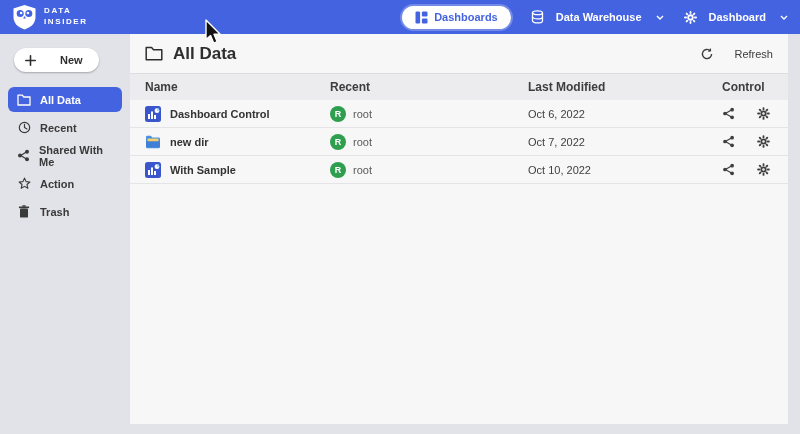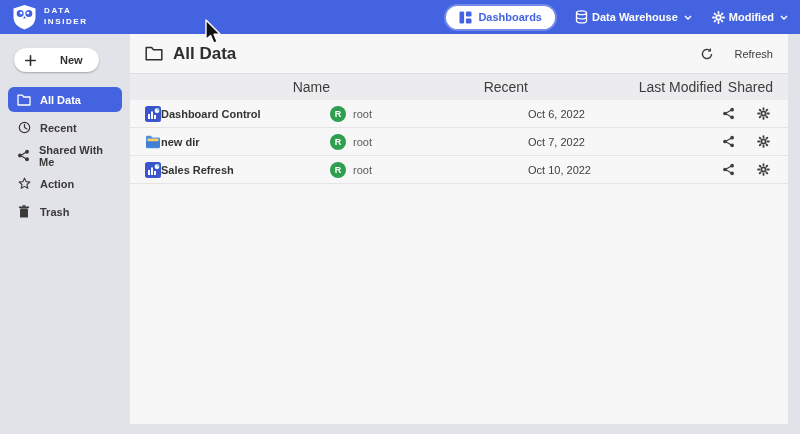--- a/index.html
+++ b/index.html
@@ -17,21 +17,21 @@
   }
   .brand { display:flex; align-items:center; gap:7px; }
   .brand-text { color:#fff; font-size:8px; font-weight:bold; letter-spacing:1.6px; line-height:1.35; text-transform:uppercase; }
   .topnav { margin-left:auto; display:flex; align-items:center; gap:20px; }
   .nav-pill {
     display:flex; align-items:center; gap:6px; background:#fff; color:#4463e1;
     border:none; border-radius:14px; padding:5px 13px; font-size:11px; font-weight:bold;
     font-family:inherit; cursor:pointer; box-shadow:0 0 0 2px rgba(255,255,255,.25);
   }
   .nav-link {
-    display:flex; align-items:center; gap:4px; background:transparent; border:none;
+    display:flex; align-items:center; gap:12px; background:transparent; border:none;
     color:#fff; font-size:11px; font-weight:bold; font-family:inherit; cursor:pointer;text-align:right;
   }
   .chev { margin-left:2px; display:inline-flex; }
   
   .sidebar { position:absolute; top:34px; left:0; width:130px; height:390px; padding-top:14px; }
   .new-btn {
     display:inline-flex; align-items:center; gap:24px; margin-left:14px;
     background:#fff; border:none; border-radius:14px; padding:6px 16px 6px 11px;
     font-size:11px; font-weight:bold; color:#2f2f2f; font-family:inherit; cursor:pointer;
     box-shadow:0 1px 2px rgba(0,0,0,.28);
@@ -51,23 +51,23 @@
   .panel-head {
     height:40px; display:flex; align-items:center; gap:10px; padding:0 15px;
     border-bottom:1px solid #dddde0;
   }
   .panel-title { font-size:17px; font-weight:bold; color:#2e2e2e; }
   .refresh-btn {
     margin-left:auto; display:flex; align-items:center; gap:21px; background:transparent;
     border:none; font-size:11px; color:#3c3c3c; font-family:inherit; cursor:pointer;
   }
   .tgrid { display:grid; grid-template-columns:185px 198px 194px 1fr; align-items:center; padding:0 15px; }
-  .thead { height:26px; background:#ececee; font-size:14px; font-weight:normal; color:#3d3d3d;text-align:right; }
+  .thead { height:26px; background:#ececee; font-size:12px; font-weight:bold; color:#3d3d3d; }
   .trow { height:28px; border-bottom:1px solid #e4e4e6; background:transparent; cursor:pointer; }
-  .cell-name { display:flex; align-items:center; font-size:11px; font-weight:bold; color:#333; }
+  .cell-name { display:flex; align-items:center; gap:9px; font-size:11px; font-weight:bold; color:#333; }
   .cell-owner { display:flex; align-items:center; gap:7px; font-size:11px; color:#5a5a5a; }
   .avatar {
     width:16px; height:16px; border-radius:50%; background:#2f9e4f; color:#fff;
     font-size:9px; font-weight:bold; display:flex; align-items:center; justify-content:center;
   }
   .cell-date { font-size:11px; color:#3f3f3f; }
   .cell-action { display:flex; align-items:center; gap:22px; color:#3f3f3f; }
   .act-btn { background:none; border:none; padding:0; display:inline-flex; cursor:pointer; color:#3f3f3f; }
   
   .cursor { position:absolute; left:204px; top:19px; pointer-events:none; }
@@ -131,21 +131,21 @@
               <line x1="11.8" y1="7" x2="13" y2="7"></line>
             <line x1="2.8" y1="2.8" x2="3.6" y2="3.6"></line>
               <line x1="10.4" y1="10.4" x2="11.2" y2="11.2"></line>
             <line x1="2.8" y1="11.2" x2="3.6" y2="10.4"></line>
               <line x1="10.4" y1="3.6" x2="11.2" y2="2.8"></line>
           </g>
           <circle cx="7" cy="7" r="3.4" fill="#ffffff"></circle>
           <circle cx="7" cy="7" r="1.4" fill="#4463e1"></circle>
         </svg>
       </span>
-      <span>Modified</span>
+      <span>Dashboard</span>
       <span class="chev">
         <svg width="8" height="5" viewBox="0 0 8 5" fill="none" stroke="#ffffff" stroke-width="1.4">
             <path d="M1 1 L4 4 L7 1"></path>
           </svg>
       </span>
     </button>
   </nav>
 </header>
 
 <aside class="sidebar">
@@ -228,21 +228,21 @@
         </svg>
       </span>
       <span>Refresh</span>
     </button>
   </div>
 
   <div class="tgrid thead">
     <span>Name</span>
     <span>Recent</span>
     <span>Last Modified</span>
-    <span>Shared</span>
+    <span>Control</span>
   </div>
 
   <div class="tgrid trow">
     <span class="cell-name">
       <span style="display:inline-flex;">
         <svg width="16" height="16" viewBox="0 0 16 16">
             <rect x="0" y="0" width="16" height="16" rx="2.5" fill="#3b55cc"></rect>
             <rect x="3" y="8" width="2" height="5" fill="#fff"></rect>
             <rect x="6" y="5.5" width="2" height="7.5" fill="#fff"></rect>
             <rect x="9" y="9" width="2" height="4" fill="#fff"></rect>
@@ -340,21 +340,21 @@
       <span style="display:inline-flex;">
         <svg width="16" height="16" viewBox="0 0 16 16">
             <rect x="0" y="0" width="16" height="16" rx="2.5" fill="#3b55cc"></rect>
             <rect x="3" y="8" width="2" height="5" fill="#fff"></rect>
             <rect x="6" y="5.5" width="2" height="7.5" fill="#fff"></rect>
             <rect x="9" y="9" width="2" height="4" fill="#fff"></rect>
             <circle cx="12" cy="4.7" r="2.4" fill="#fff"></circle>
             <path d="M12 4.7 L12 2.3 A2.4 2.4 0 0 1 14.4 4.7 Z" fill="#8fd0ff"></path>
           </svg>
       </span>
-      <span>Sales Refresh</span>
+      <span>With Sample</span>
     </span>
     <span class="cell-owner">
       <span class="avatar">R</span>
       <span>root</span>
     </span>
     <span class="cell-date">Oct 10, 2022</span>
     <span class="cell-action">
       <button class="act-btn">
         <svg width="13" height="13" viewBox="0 0 14 14">
             <g stroke="#3f3f3f" stroke-width="1.3">

